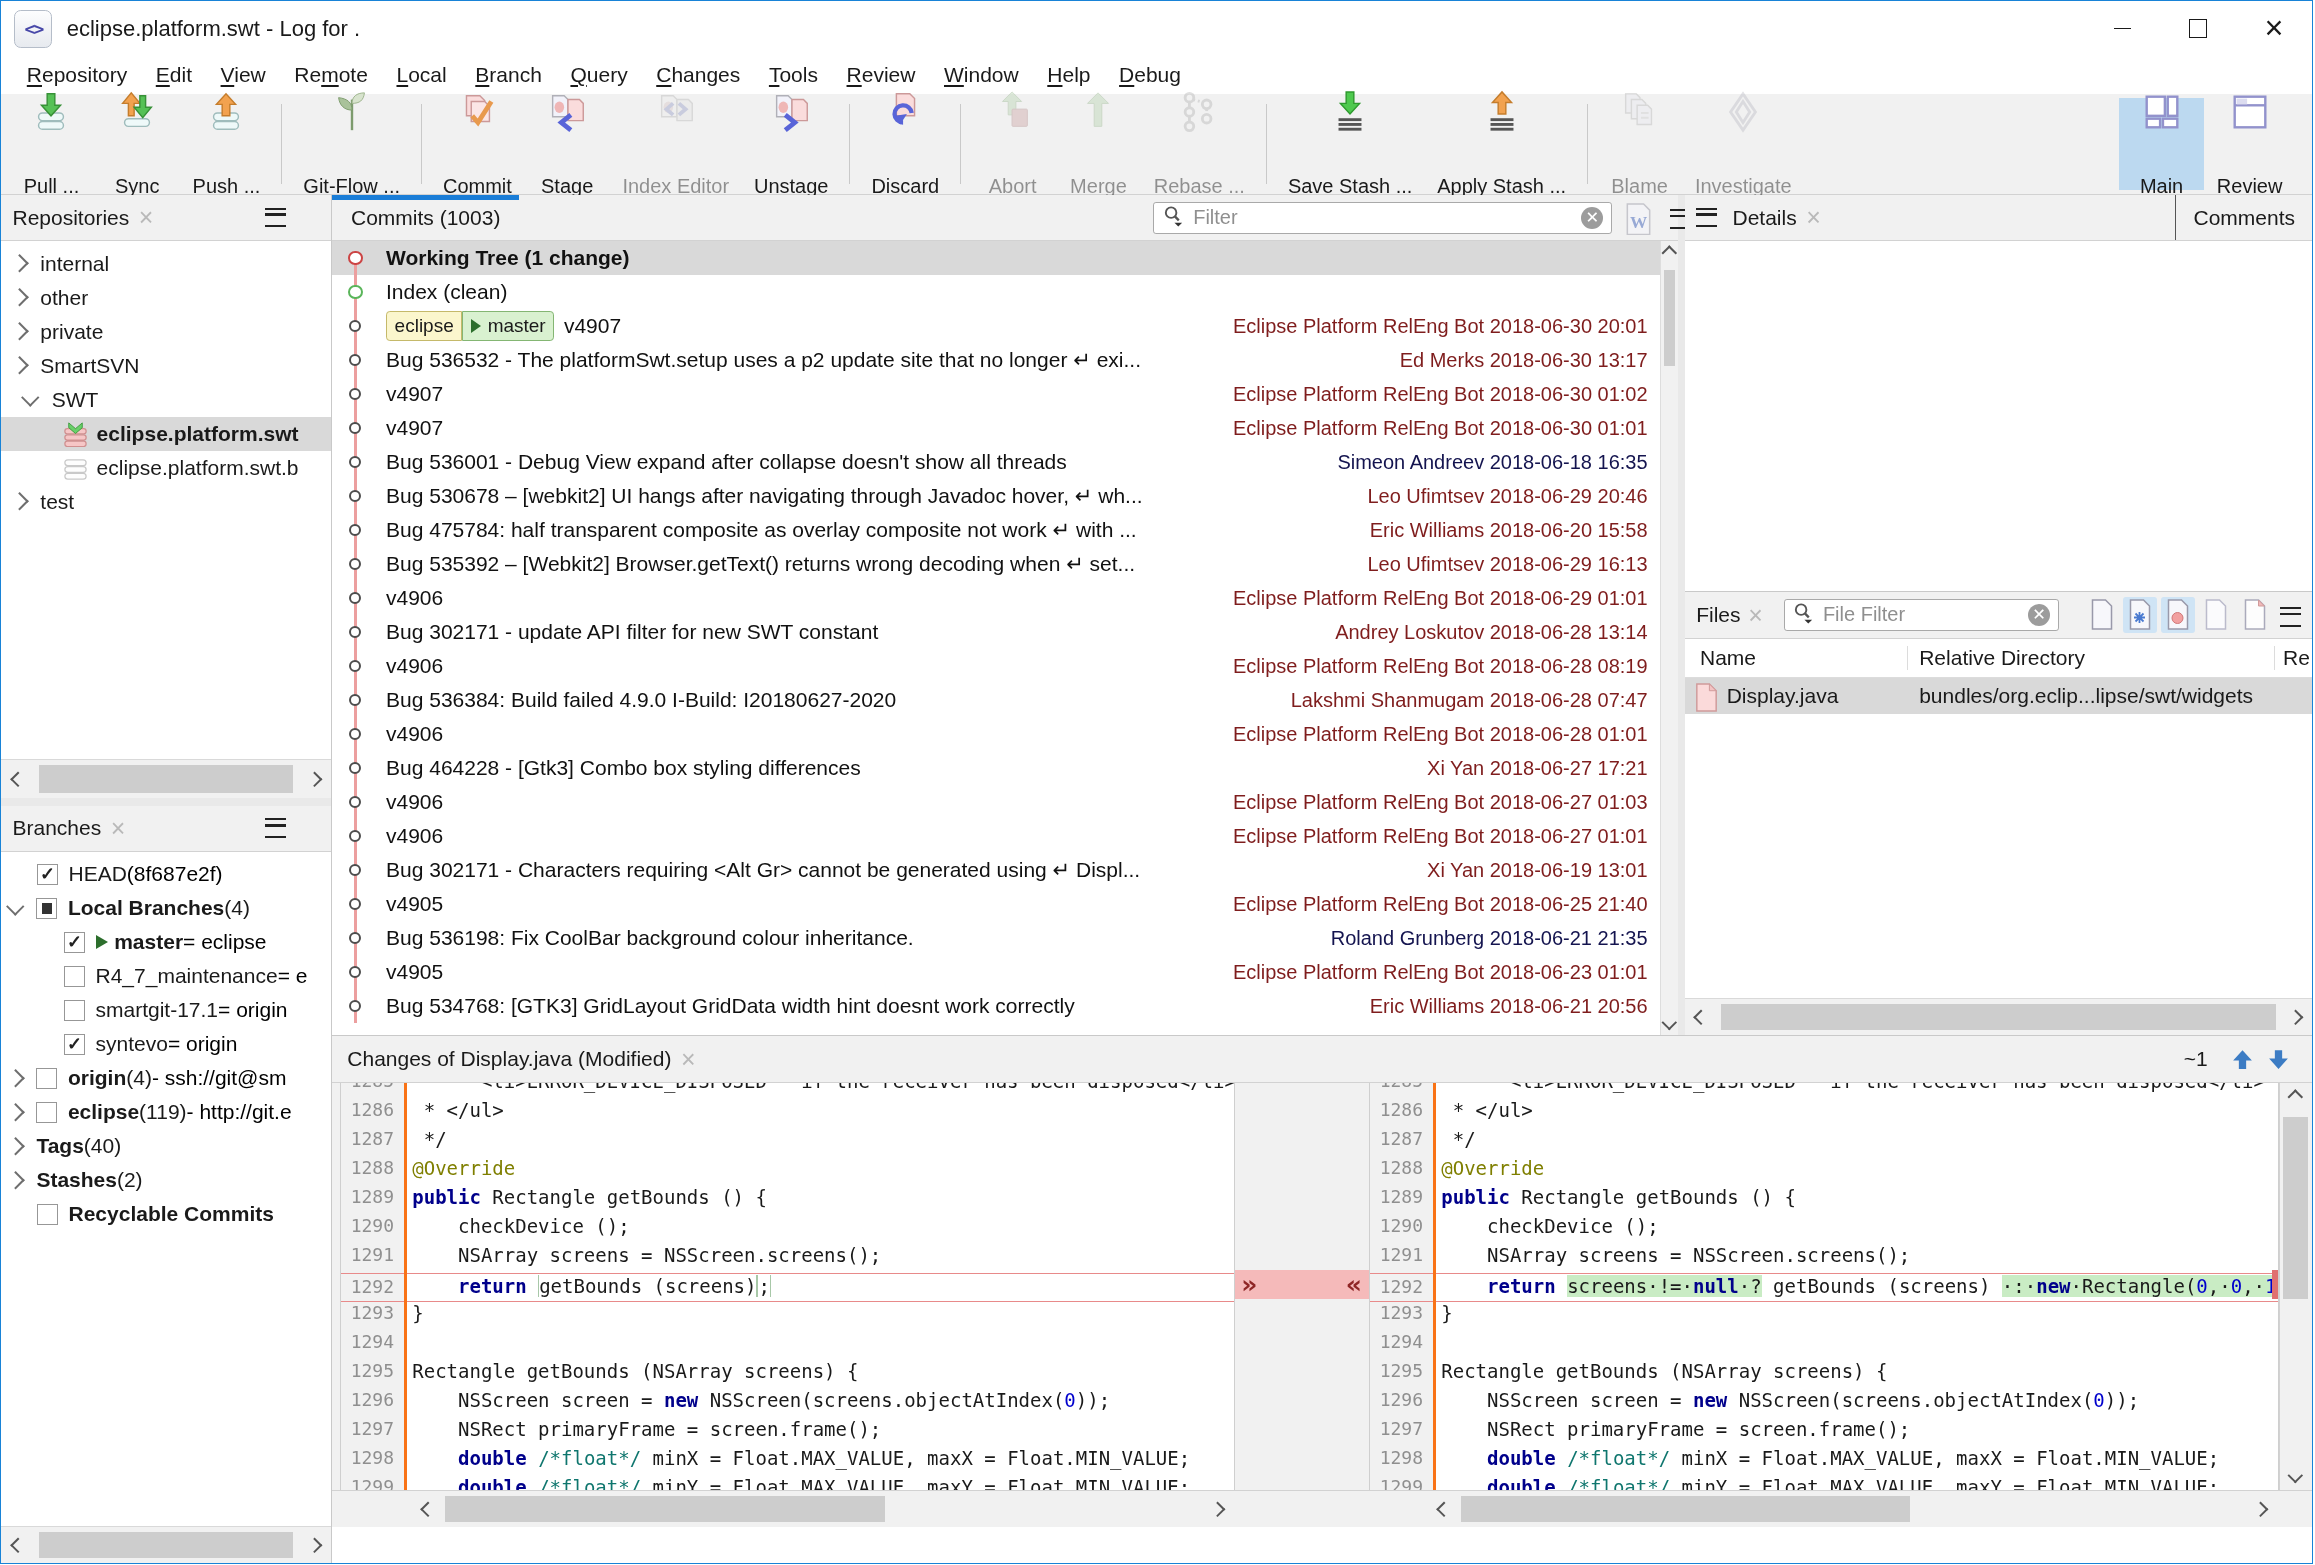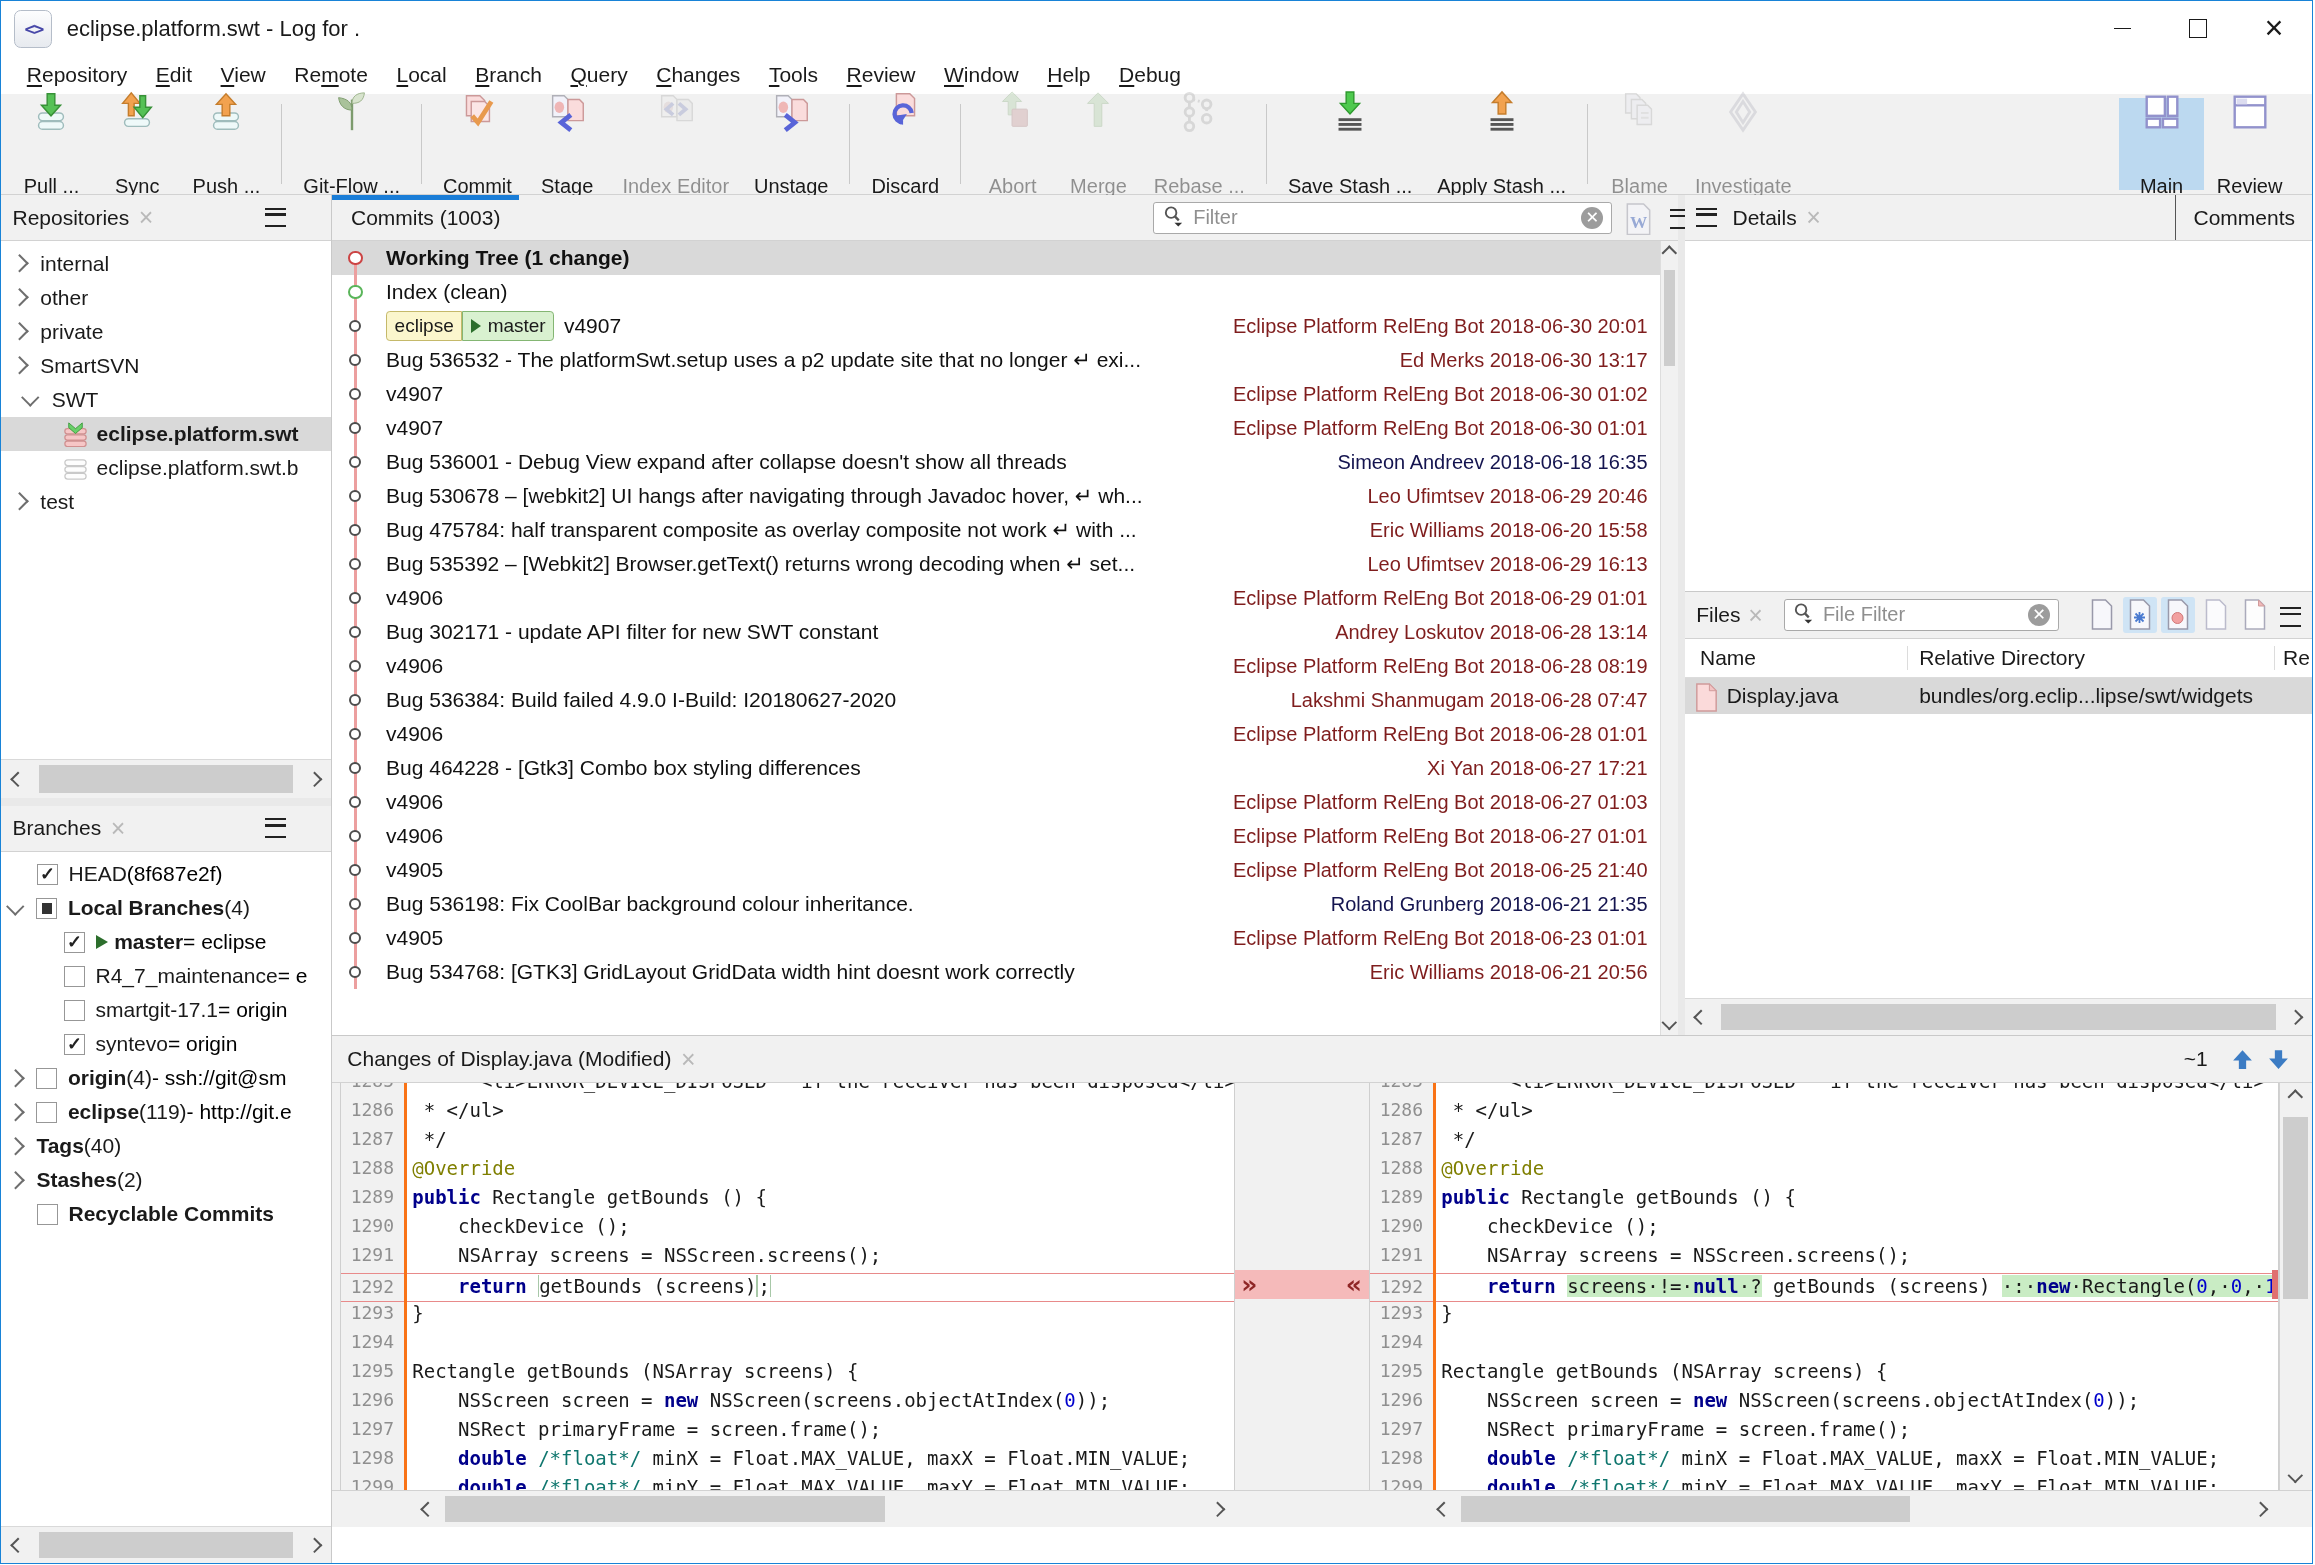--- a/index.html
+++ b/index.html
@@ -746,20 +746,27 @@
                   <span class="graph">
                     <span class="gc dark"></span>
                   </span>
                   <span class="cmsg">v4906</span>
                   <span class="cauthor">Eclipse Platform RelEng Bot 2018-06-27 01:01</span>
                 </div>
                 <div class="crow">
                   <span class="graph">
                     <span class="gc dark"></span>
                   </span>
+                  <span class="cmsg">Bug 302171 - Characters requiring &lt;Alt Gr&gt; cannot be generated using ↵ Displ...</span>
+                  <span class="cauthor">Xi Yan 2018-06-19 13:01</span>
+                </div>
+                <div class="crow">
+                  <span class="graph">
+                    <span class="gc dark"></span>
+                  </span>
                   <span class="cmsg">v4905</span>
                   <span class="cauthor">Eclipse Platform RelEng Bot 2018-06-25 21:40</span>
                 </div>
                 <div class="crow">
                   <span class="graph">
                     <span class="gc dark"></span>
                   </span>
                   <span class="cmsg">Bug 536198: Fix CoolBar background colour inheritance.</span>
                   <span class="cauthor hl">Roland Grunberg 2018-06-21 21:35</span>
                 </div>

